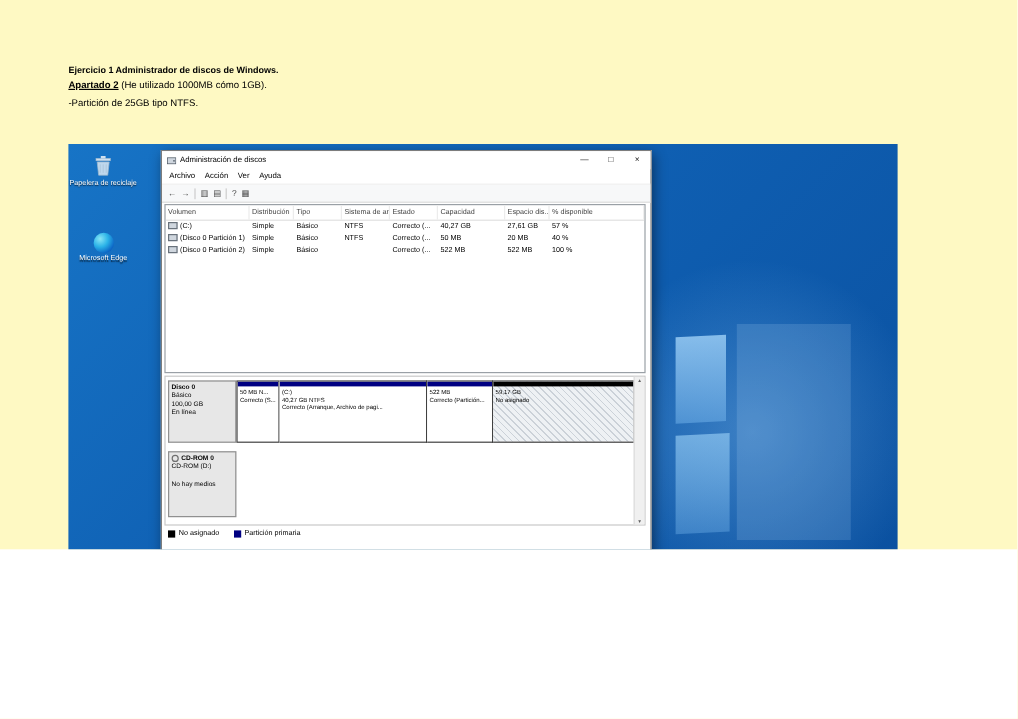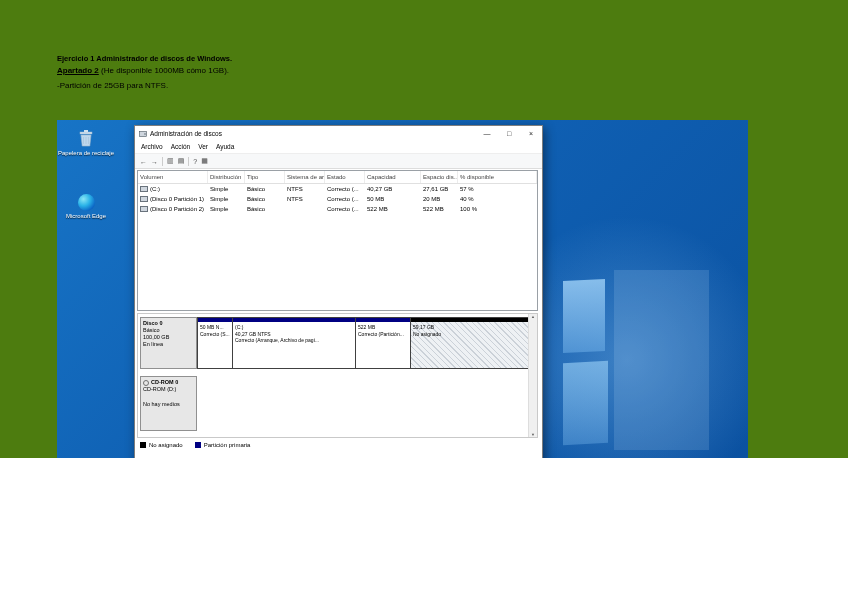--- a/index.html
+++ b/index.html
@@ -1,16 +1,16 @@
 <!DOCTYPE html>
 <html><head>
 <meta charset="utf-8">
 <style>
   html,body{margin:0;padding:0;background:#ffffff;}
-  .canvas{position:relative;width:848px;height:458px;background:#4d7c0f;overflow:hidden;
+  .canvas{position:relative;width:848px;height:458px;background:#fef9c3;overflow:hidden;
           font-family:"Liberation Sans",sans-serif;color:#000;}
   
   .doc-line{position:absolute;left:57px;white-space:nowrap;}
   .doc-h{top:54px;font-size:7.5px;font-weight:bold;}
   .doc-s{top:66px;font-size:8px;}
   .doc-s b{text-decoration:underline;}
   .doc-p{top:81px;font-size:8px;}
   
   .shot{position:absolute;left:57px;top:120px;width:691px;height:412px;overflow:hidden;
         background:linear-gradient(135deg,#1774c6 0%,#0f5fb2 45%,#0a4f9e 100%);}
@@ -101,22 +101,22 @@
   .chev{font-size:6px;color:#e8eef4;}
   .clock{font-size:5.5px;line-height:6.5px;text-align:right;white-space:nowrap;}
   svg{display:block;}
 </style>
 </head>
 <body>
 
 <div class="canvas">
 
   <div class="doc-line doc-h">Ejercicio 1 Administrador de discos de Windows.</div>
-  <div class="doc-line doc-s"><b>Apartado 2</b><span> (He disponible 1000MB cómo 1GB).</span></div>
-  <div class="doc-line doc-p">-Partición de 25GB para NTFS.</div>
+  <div class="doc-line doc-s"><b>Apartado 2</b><span> (He utilizado 1000MB cómo 1GB).</span></div>
+  <div class="doc-line doc-p">-Partición de 25GB tipo NTFS.</div>
 
   <div class="shot">
     <div class="wp glow"></div>
     <div class="wp pane1"></div>
     <div class="wp pane2"></div>
     <div class="wp pane3"></div>
 
     <div class="dicon" style="left:0;top:8px;">
       <div class="binwrap">
         <svg width="20" height="20" viewBox="0 0 20 20">

